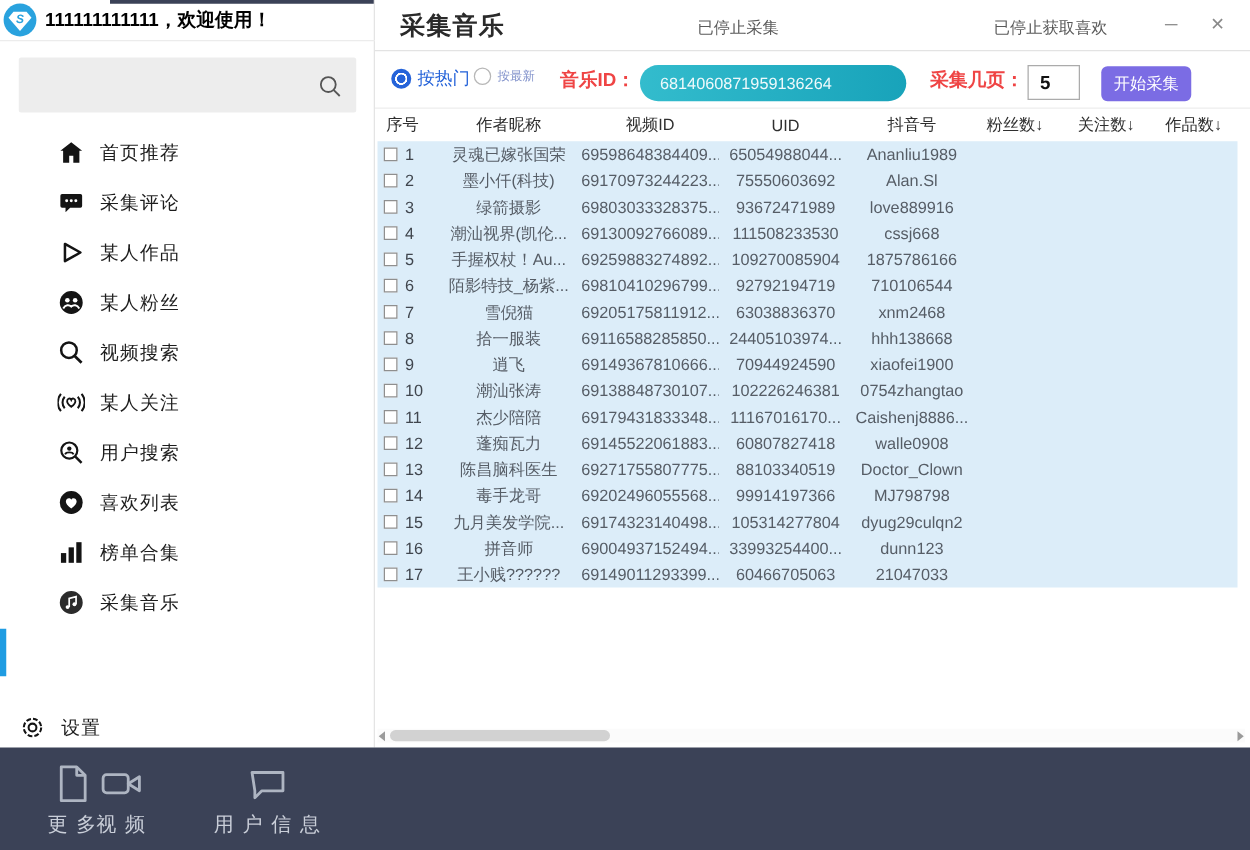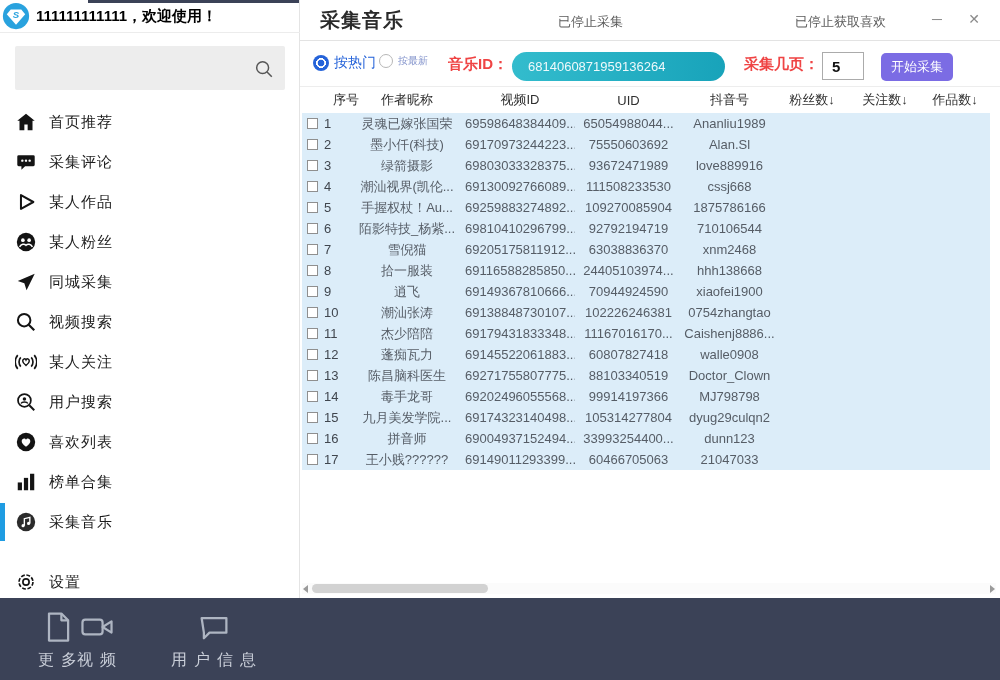--- a/index.html
+++ b/index.html
@@ -11,21 +11,21 @@
   
   .sidebar{position:absolute;left:0;top:0;width:300px;height:598px;background:#fff;
            border-right:1px solid #e4e4e4;box-sizing:border-box;}
   .topstrip{position:absolute;left:88px;top:0;width:211px;height:3px;background:var(--bottom_bar_bg,#3b4257);}
   .side-header{position:absolute;left:0;top:0;width:300px;height:32px;border-bottom:1px solid #ececec;}
   .logo{position:absolute;left:2px;top:2px;width:28px;height:28px;}
   .greeting{position:absolute;left:36px;top:7px;font-size:15px;font-weight:bold;color:#000;white-space:nowrap;}
   .searchbox{position:absolute;left:15px;top:46px;width:270px;height:44px;background:#ededed;border:none;
              border-radius:2px;box-sizing:border-box;padding:0 40px 0 12px;font-size:14px;color:#333;outline:none;}
   .search-glyph{position:absolute;left:253px;top:58px;width:22px;height:22px;}
-  .menu{position:absolute;left:0;top:102px;width:300px;}
+  .menu{position:absolute;left:0;top:102px;width:300px;padding-left:31px;}
   .mitem{position:relative;height:40px;display:flex;align-items:center;cursor:default;}
   .micon{width:22px;height:22px;margin-left:15px;display:inline-flex;}
   .micon svg{width:22px;height:22px;}
   .mlabel{margin-left:12px;font-size:15px;color:#1d1d1d;letter-spacing:1px;}
   .active-bar{position:absolute;left:0;top:503px;width:5px;height:38px;background:var(--accent_blue,#1f9ce2);}
   .settings-item{position:absolute;left:0;top:562px;width:300px;height:40px;display:flex;align-items:center;}
 
   
   .main{position:absolute;left:300px;top:0;width:700px;height:598px;background:#fff;}
   .main-header{position:absolute;left:0;top:0;width:700px;height:41px;border-bottom:1px solid #e3e3e3;box-sizing:border-box;}
@@ -56,21 +56,21 @@
                box-sizing:border-box;font-size:15px;font-weight:bold;color:#111;padding:0 0 0 9px;outline:none;
                font-family:"Liberation Sans","DejaVu Sans",sans-serif;}
   .start-btn{position:absolute;left:581px;top:12px;width:72px;height:28px;background:var(--purple_button,#7b6ce4);
              color:#fff;border:none;border-radius:5px;font-size:13px;cursor:default;
              font-family:"Liberation Sans","DejaVu Sans",sans-serif;}
 
   
   .grid{display:grid;grid-template-columns:47px 116px 110px 107px 95px 70px 76px 64px;}
   .thead{position:absolute;left:2px;top:87px;width:688px;height:26px;align-items:center;font-size:13px;color:#2f2f2f;}
   .thead .h{text-align:center;white-space:nowrap;}
-  .thead .h0{text-align:left;padding-left:7px;margin-left:24px;}
+  .thead .h0{text-align:left;padding-left:7px;}
   .tbody{position:absolute;left:2px;top:113px;width:688px;height:357px;background:var(--row_bg,#dcedf9);}
   .trow{height:21px;align-items:center;font-size:13px;color:#565d66;text-align:center;}
   .trow .c{overflow:hidden;white-space:nowrap;}
   .c0{display:flex;align-items:center;gap:6px;padding-left:5px;box-sizing:border-box;text-align:left;}
   .cb{width:11px;height:11px;background:#fff;border:1px solid #8f8f8f;box-sizing:border-box;display:inline-block;}
   .num{color:#40464e;}
 
   
   .hscroll{position:absolute;left:2px;top:583px;width:694px;height:11px;background:#fbfbfb;}
   .hthumb{position:absolute;left:10px;top:1px;width:176px;height:9px;background:#d2d2d2;border-radius:5px;}
@@ -146,28 +146,20 @@
       <div class="mitem">
         <span class="micon">
             <svg viewBox="0 0 24 24">
               <circle cx="12" cy="12" r="10" fill="#141414"></circle>
               <circle cx="8.6" cy="10" r="2" fill="#fff"></circle>
               <circle cx="15.4" cy="10" r="2" fill="#fff"></circle>
               <path d="M5 17.2c1.8-3.4 5.2-3.4 7-1.6 1.8-1.8 5.2-1.8 7 1.6" stroke="#fff" stroke-width="1.7" fill="none"></path>
             </svg>
           </span>
         <span class="mlabel">某人粉丝</span>
-      </div>
-      <div class="mitem">
-        <span class="micon">
-            <svg viewBox="0 0 24 24">
-              <path d="M21.5 3 3 10.8l7.2 2.6 2.4 7.6z" fill="#141414"></path>
-            </svg>
-          </span>
-        <span class="mlabel">同城采集</span>
       </div>
       <div class="mitem">
         <span class="micon">
             <svg viewBox="0 0 24 24">
               <circle cx="10" cy="10" r="6.8" fill="none" stroke="#141414" stroke-width="2.2"></circle>
               <path d="m15 15 6 6" stroke="#141414" stroke-width="2.4"></path>
             </svg>
           </span>
         <span class="mlabel">视频搜索</span>
       </div>

